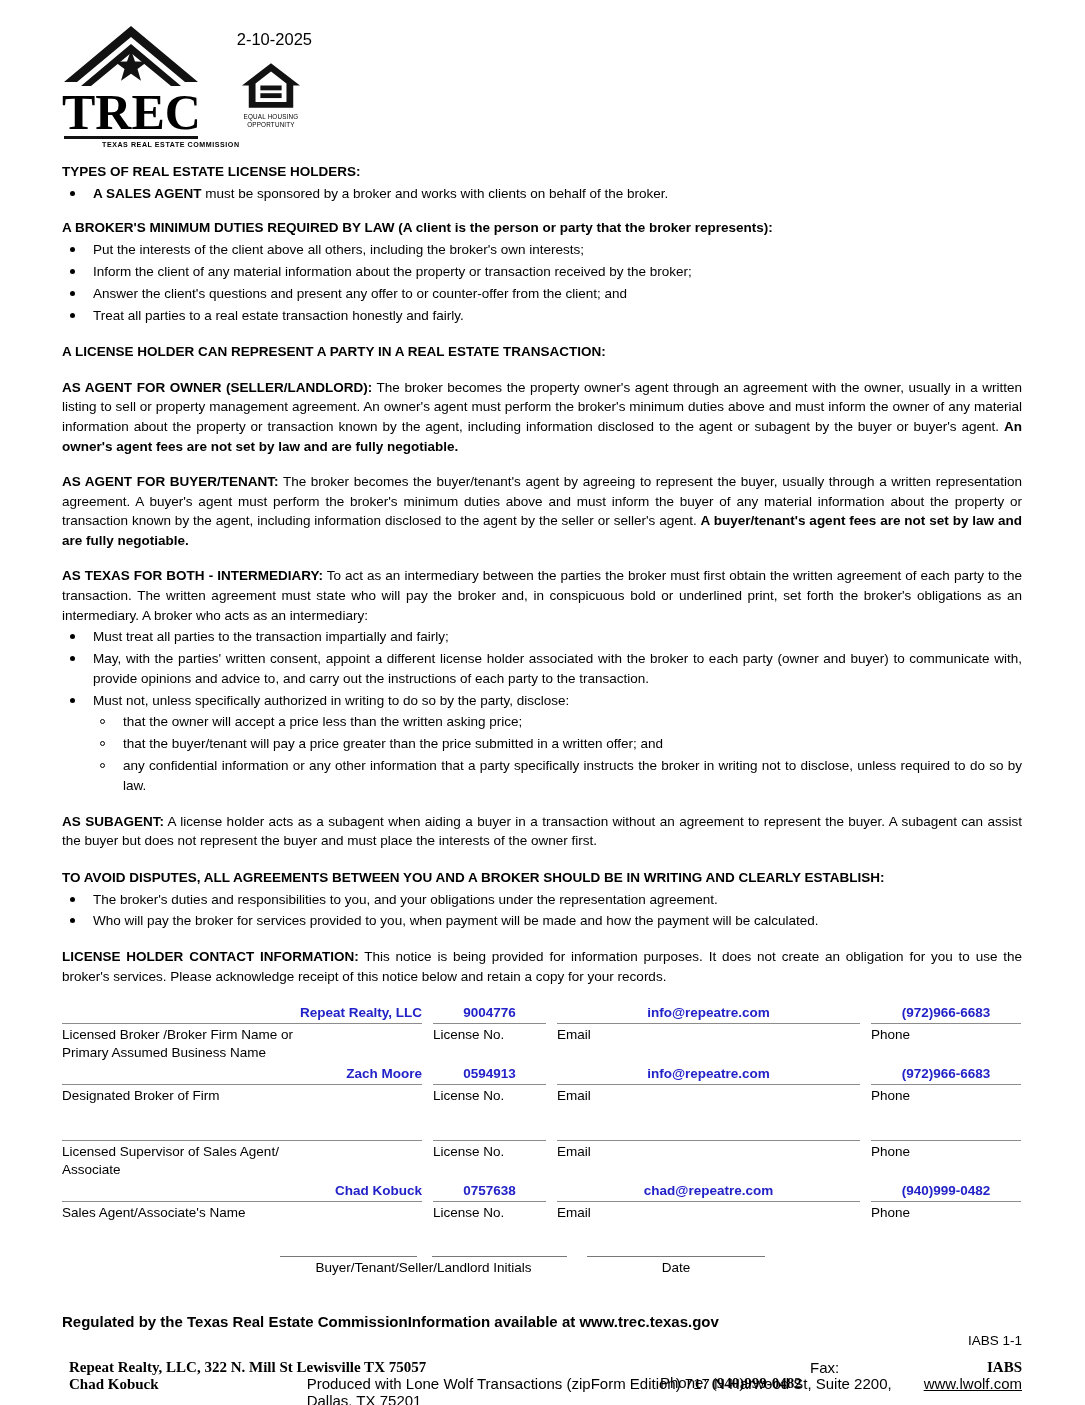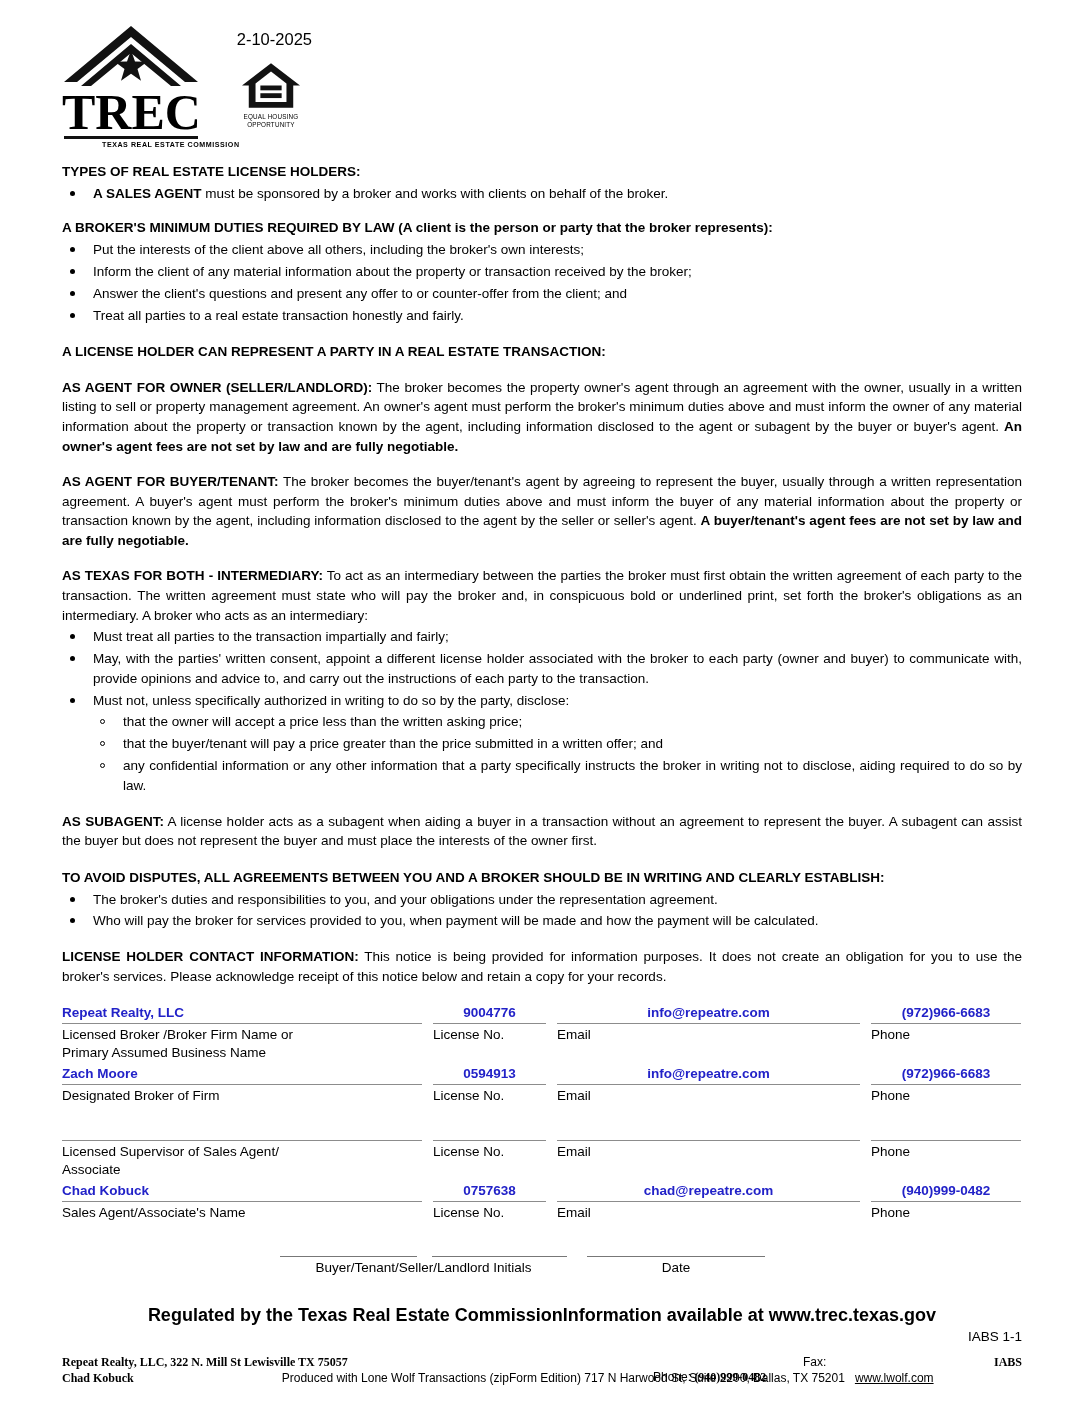--- a/index.html
+++ b/index.html
@@ -36,40 +36,40 @@
   .dot { display: block; width: 5px; height: 5px; border-radius: 50%; background: #000; }
   .circ { display: block; width: 5px; height: 5px; border-radius: 50%; border: 1px solid #000; background: transparent; }
   .sub .marker { width: 30px; padding-left: 7px; margin-left: 31px; }
   .btext { flex: 1; }
 
   
   .ct { margin-top: 19px; }
   .ct-row { display: grid; grid-template-columns: 360px 113px 303px 150px; column-gap: 11px; margin-bottom: 5px; }
   .ct-row.gap-above { margin-top: 17px; }
   .ct-val { font-weight: bold; color: #2222c8; border-bottom: 1.5px solid #8c8c8c;
-            min-height: 19px; padding-bottom: 1px; white-space: nowrap; }
+            min-height: 19px; padding-bottom: 1px; white-space: nowrap; text-align: right; }
   .ct-val.ctr { text-align: center; }
   .ct-lbl { padding-top: 2px; line-height: 1.3; }
   .ct-lbl.ctr { text-align: left; }
   .ct-lbl.prewrap { white-space: pre-line; }
 
   
   .sig-row { display: flex; margin-top: 21px; margin-left: 218px; }
   .sig-group { text-align: center; }
   .sig-lines { display: flex; gap: 15px; }
   .sig-line { border-bottom: 1.5px solid #777; height: 14px; }
   .sig-line.l1 { width: 137px; } .sig-line.l2 { width: 135px; } .sig-line.l3 { width: 178px; }
   .sig-label { margin-top: 3px; white-space: nowrap; }
   .sig-date { margin-left: 20px; }
 
   
-  .foot-bold { display: flex; justify-content: center; font-weight: bold;
-               font-size: 18px; margin-top: 30px; }
+  .foot-bold { display: flex; justify-content: flex-start; font-weight: bold;
+               font-size: 15px; margin-top: 38px; }
   .iabs-code { text-align: right; margin-top: 3px; font-size: 13.5px; }
-  .tiny { font-size: 12px; }
+  .tiny { font-size: 15px; margin-left: 7px; }
   .tiny-row1 { position: relative; margin-top: 11px; height: 14px; }
   .serif-b { font-family: "Liberation Serif", serif; font-weight: bold; }
   .t-addr { position: absolute; left: 0; top: 0; }
   .t-phone { position: absolute; left: 591px; top: 15px; }
   .t-fax { position: absolute; left: 741px; top: 0; }
   .t-iabs { position: absolute; right: 0; top: 0; }
   .tiny-row2 { display: flex; margin-top: 2px; align-items: baseline; }
   .t-name { flex-shrink: 0; }
   .t-produced { margin-left: 148px; }
   .t-link { margin-left: 10px; text-decoration: underline; color: #000; }
@@ -192,21 +192,21 @@
     <div class="bullet sub">
       <span class="marker">
           <span class="circ"></span>
         </span>
       <div class="btext">that the buyer/tenant will pay a price greater than the price submitted in a written offer; and</div>
     </div>
     <div class="bullet sub">
       <span class="marker">
           <span class="circ"></span>
         </span>
-      <div class="btext">any confidential information or any other information that a party specifically instructs the broker in writing not to disclose, aiding required to do so by law.</div>
+      <div class="btext">any confidential information or any other information that a party specifically instructs the broker in writing not to disclose, unless required to do so by law.</div>
     </div>
   </div>
 
   <div class="para">
     <span class="b">AS SUBAGENT:</span><span> A license holder acts as a subagent when aiding a buyer in a transaction without an agreement to represent the buyer. A subagent can assist the buyer but does not represent the buyer and must place the interests of the owner first.</span>
   </div>
 
   <div class="sec-heading" style="margin-top:17px">TO AVOID DISPUTES, ALL AGREEMENTS BETWEEN YOU AND A BROKER SHOULD BE IN WRITING AND CLEARLY ESTABLISH:</div>
   <div class="bullets">
     <div class="bullet">

